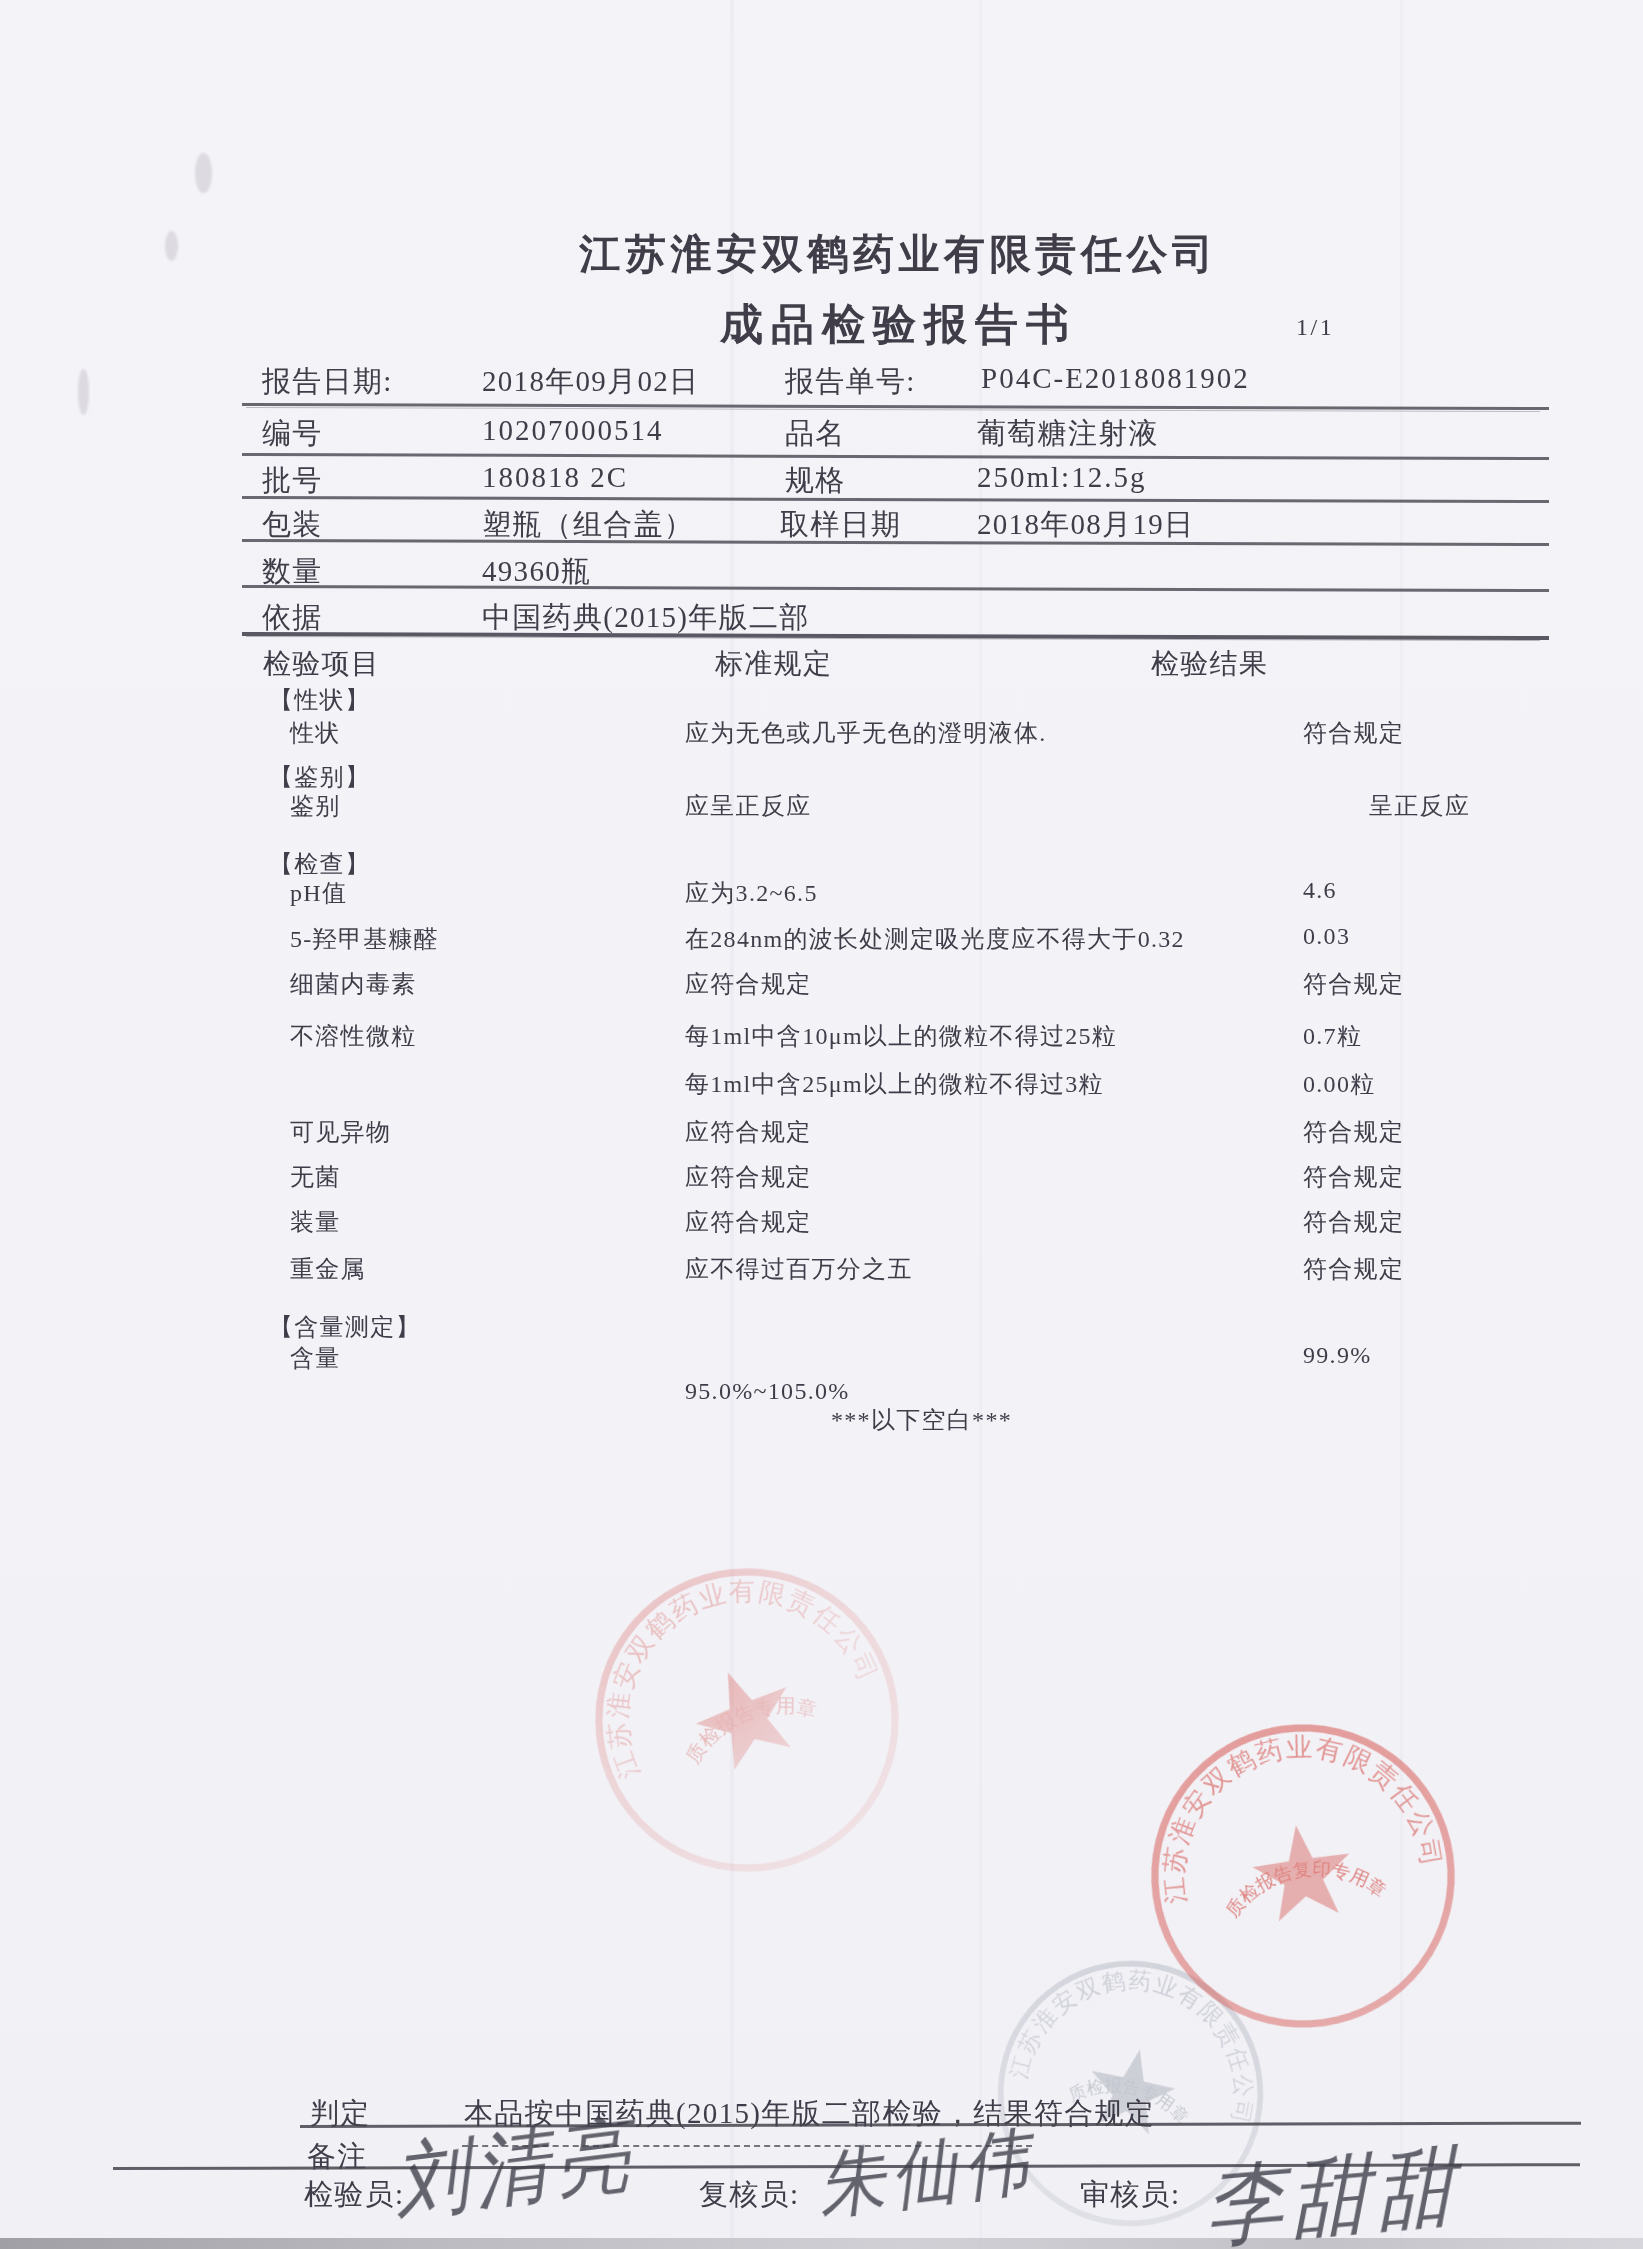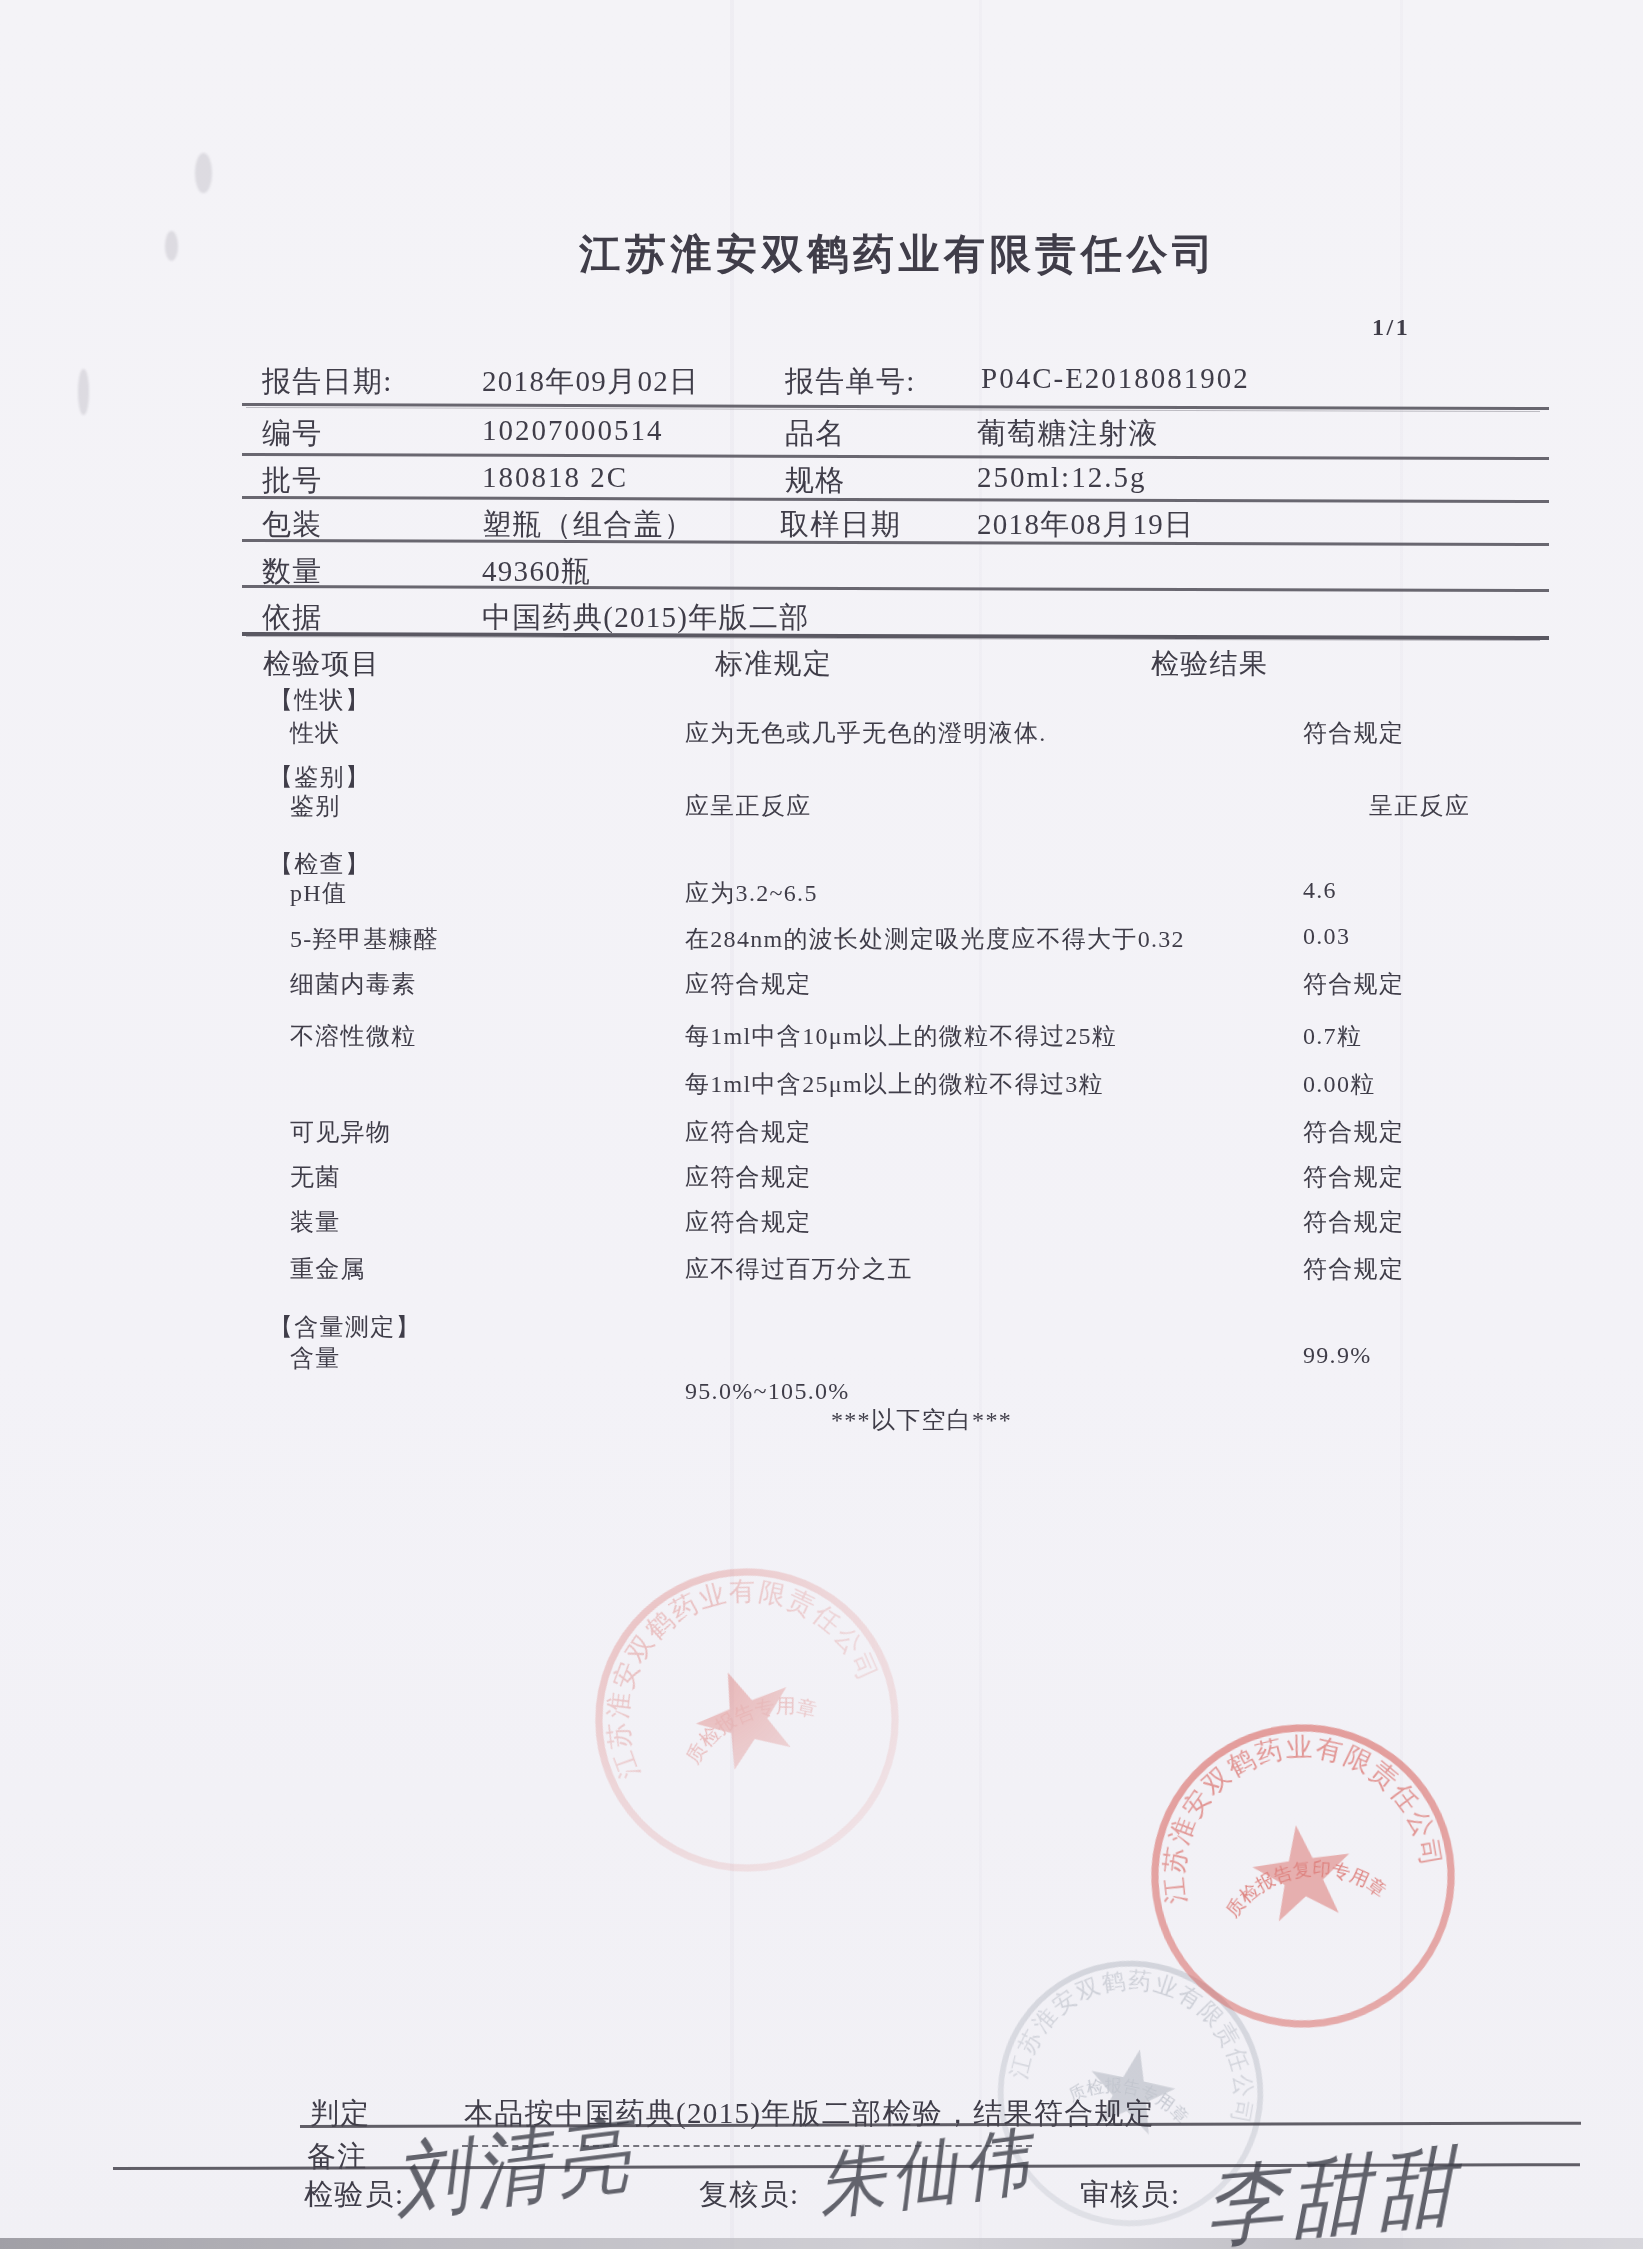--- a/index.html
+++ b/index.html
@@ -11,21 +11,21 @@
       linear-gradient(90deg, rgba(205,200,215,.10) 0 3.3px, transparent 3.3px) 1400px 0/4.6px 100% no-repeat,
       linear-gradient(180deg,#f4f3f7 0%,#f3f2f7 60%,#f1f0f5 100%);
     font-family:"Liberation Serif","DejaVu Serif",serif;
     color:#3c3a44;
   }
   .txt{position:absolute; white-space:nowrap; color:rgba(48,46,58,.92); letter-spacing:1.3px;}
   .t-info{font-size:29px;}
   .t-table{font-size:24px;}
   .title1{left:245px; top:227px; width:1307px; text-align:center; font-size:41px; font-weight:600; letter-spacing:4.6px;}
   .title2{left:245px; top:296px; width:1307px; text-align:center; font-size:43px; font-weight:600; letter-spacing:8px;}
-  .pageno{left:1372px; top:314px; font-size:24px; letter-spacing:2.6px;font-weight:bold;}
+  .pageno{left:1296px; top:314px; font-size:24px; letter-spacing:2.6px;}
   .hline{position:absolute; left:242px; width:1307px; height:2.6px; background:#4a4852; opacity:.82; transform:rotate(0.18deg); transform-origin:left center;}
   .hline.echo::after{content:""; position:absolute; left:4px; top:4px; width:99%; height:1.3px; background:#6f6d78; opacity:.5;}
   .hline.thick{height:4px; opacity:.9;}
   .footline{position:absolute; height:3.3px; background:#46444e; opacity:.85; transform:rotate(-0.15deg); transform-origin:left center;}
   .dashline{position:absolute; left:462px; top:2145px; width:570px; border-top:2.6px dashed rgba(64,62,72,.7);}
   .sig{position:absolute; font-size:74px; color:rgba(62,64,74,.8);
        transform:rotate(-7deg) skewX(-14deg) scaleY(1.12); transform-origin:left bottom;
        filter:blur(0.4px); letter-spacing:6.6px; white-space:nowrap;}
   .stamp{position:absolute;}
   .stampA{left:589px; top:1562px; transform:rotate(-22deg); opacity:.48; filter:blur(0.7px);
@@ -45,20 +45,21 @@
 <body>
 
 <div class="page">
 
   <div class="smudge" style="left:195px;top:153px;width:17px;height:40px;"></div>
   <div class="smudge" style="left:165px;top:231px;width:13px;height:30px;"></div>
   <div class="smudge" style="left:78px;top:369px;width:10.5px;height:46px;"></div>
   <div class="bottom-edge"></div>
 
   <div class="txt title1">江苏淮安双鹤药业有限责任公司</div>
+  <div class="txt title2">成品检验报告书</div>
   <div class="txt pageno">1/1</div>
 
   <div class="txt t-info" style="left:262px;top:362px;">报告日期:</div>
   <div class="txt t-info" style="left:482px;top:362px;">2018年09月02日</div>
   <div class="txt t-info" style="left:785px;top:362px;">报告单号:</div>
   <div class="txt t-info" style="left:981px;top:362px;letter-spacing:2px;">P04C-E2018081902</div>
   <div class="hline echo" style="top:403px;"></div>
 
   <div class="txt t-info" style="left:262px;top:414px;">编号</div>
   <div class="txt t-info" style="left:482px;top:414px;letter-spacing:2px;">10207000514</div>

